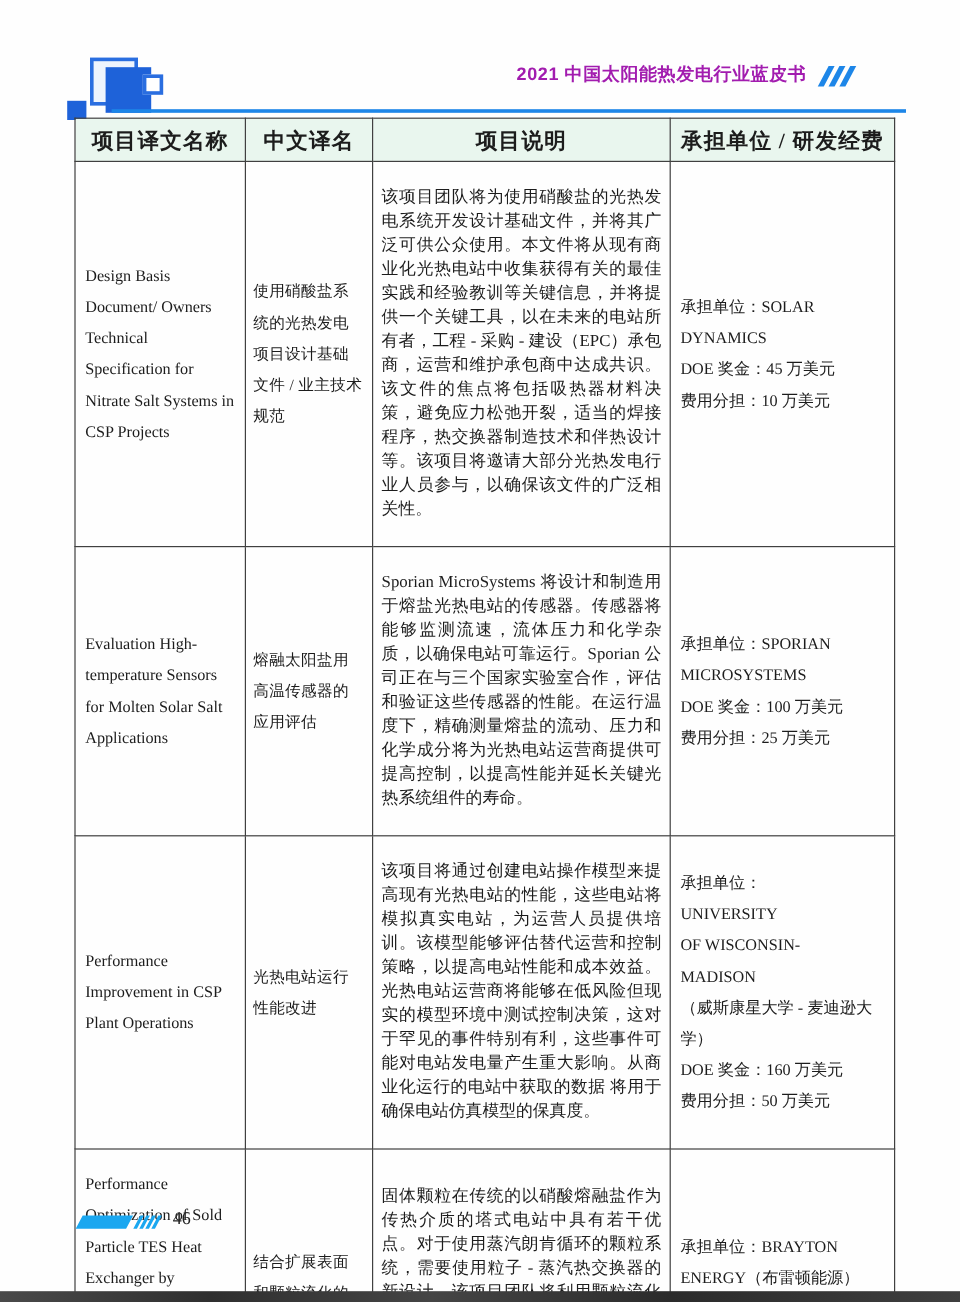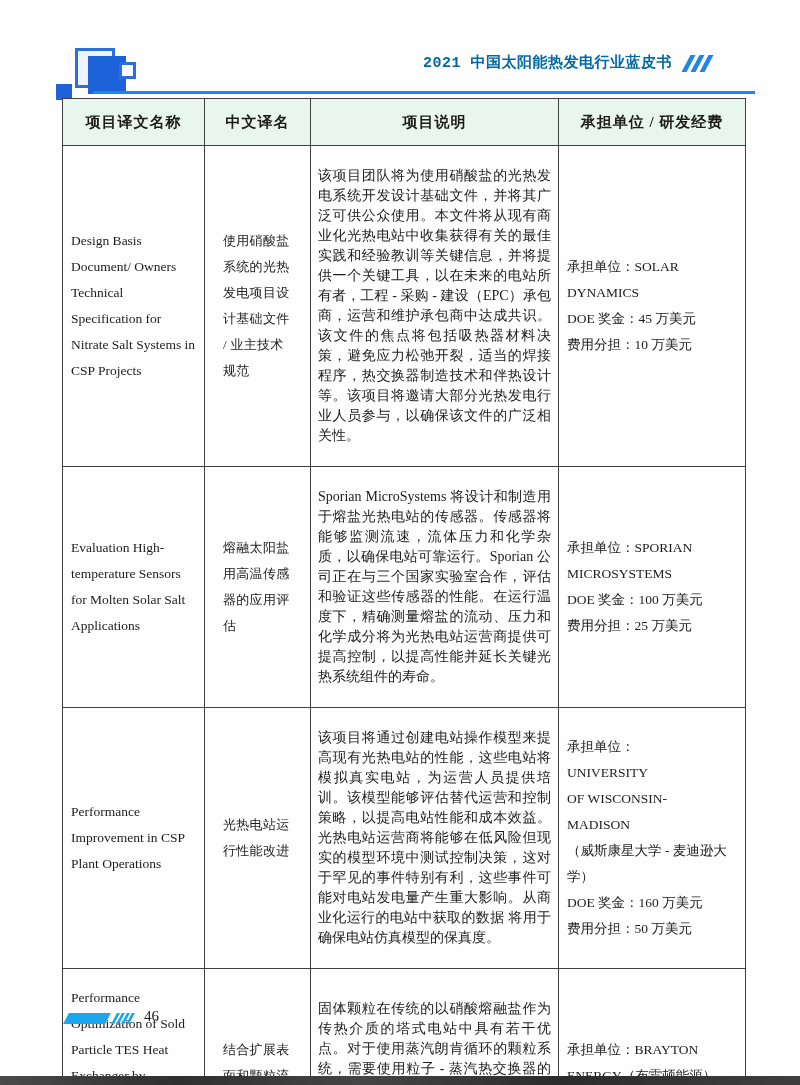--- a/index.html
+++ b/index.html
@@ -14,47 +14,47 @@
   
   .logo { position:absolute; left:55px; top:46px; width:85px; height:56px; }
   .sq { position:absolute; }
   .sq-outline-big { left:20px; top:2px; width:40px; height:40px; border:3px solid #2a6ee0; background:#eef4fd; }
   .sq-solid-big   { left:33px; top:10px; width:38px; height:38px; background:#1e62d9; }
   .sq-solid-small { left:1px;  top:38px; width:16px; height:16px; background:#1e62d9; }
   .sq-outline-small{ left:64px; top:16px; width:17px; height:17px; border:3px solid #2a6ee0; background:#fff; }
 
   .page-title {
     position:absolute; top:53px; right:128px;
-    font-family:Liberation Mono, monospace;
-    font-size:15px; font-weight:bold; color:#0369a1; letter-spacing:0.5px;
+    font-family:Liberation Sans, sans-serif;
+    font-size:15px; font-weight:bold; color:#a21caf; letter-spacing:0.5px;
     white-space:nowrap;
   }
   .header-slashes { position:absolute; top:55px; right:88px; width:30px; height:17px; }
   .header-slashes i { position:absolute; top:0; width:5px; height:17px; background:#1d86e8; transform:skewX(-28deg); }
   .header-slashes i:nth-child(1){ left:4px; }
   .header-slashes i:nth-child(2){ left:13px; }
   .header-slashes i:nth-child(3){ left:22px; }
   .header-rule { position:absolute; left:93px; right:45px; top:91px; height:3px; background:#1d86e8; }
 
   
   table.projects {
     position:absolute; left:62px; top:98px; width:683px;
     border-collapse:collapse; table-layout:fixed;
   }
   table.projects th, table.projects td {
     border:1.4px solid #404040; vertical-align:middle;
   }
   table.projects th {
-    height:47px; background:#e9f6ee; font-size:15px; font-weight:bold;
+    height:36px; background:#e9f6ee; font-size:18px; font-weight:bold;
     text-align:center; letter-spacing:1px;
   }
   tr.r1 { height:262px; } tr.r2 { height:210px; } tr.r3 { height:222px; } tr.r4 { height:180px; }
 
   td.name-en { padding:16px 8px; font-size:13.5px; line-height:26px; text-align:left; }
-  td.name-zh { padding:4px 18px; font-size:13px;  line-height:26px; text-align:left; letter-spacing:0.3px; }
+  td.name-zh { padding:4px 6px; font-size:13px;  line-height:26px; text-align:left; letter-spacing:0.3px; }
   td.desc    { padding:20px 7px; font-size:14px;  line-height:20px; text-align:justify; text-justify:inter-ideograph; }
   td.fund    { padding:16px 8px; font-size:13.5px; line-height:26px; white-space:pre-line; text-align:left; }
 
   
   .footer { position:absolute; left:62px; top:1008px; height:22px; }
   .footer-bar { position:absolute; left:4px; top:5px; width:42px; height:11px; background:#1aa7f0; transform:skewX(-28deg); }
   .footer-slashes { position:absolute; left:52px; top:5px; width:22px; height:11px; }
   .footer-slashes i { position:absolute; top:0; width:3px; height:11px; background:#1aa7f0; transform:skewX(-28deg); }
   .footer-slashes i:nth-child(1){ left:0; }
   .footer-slashes i:nth-child(2){ left:5px; }

